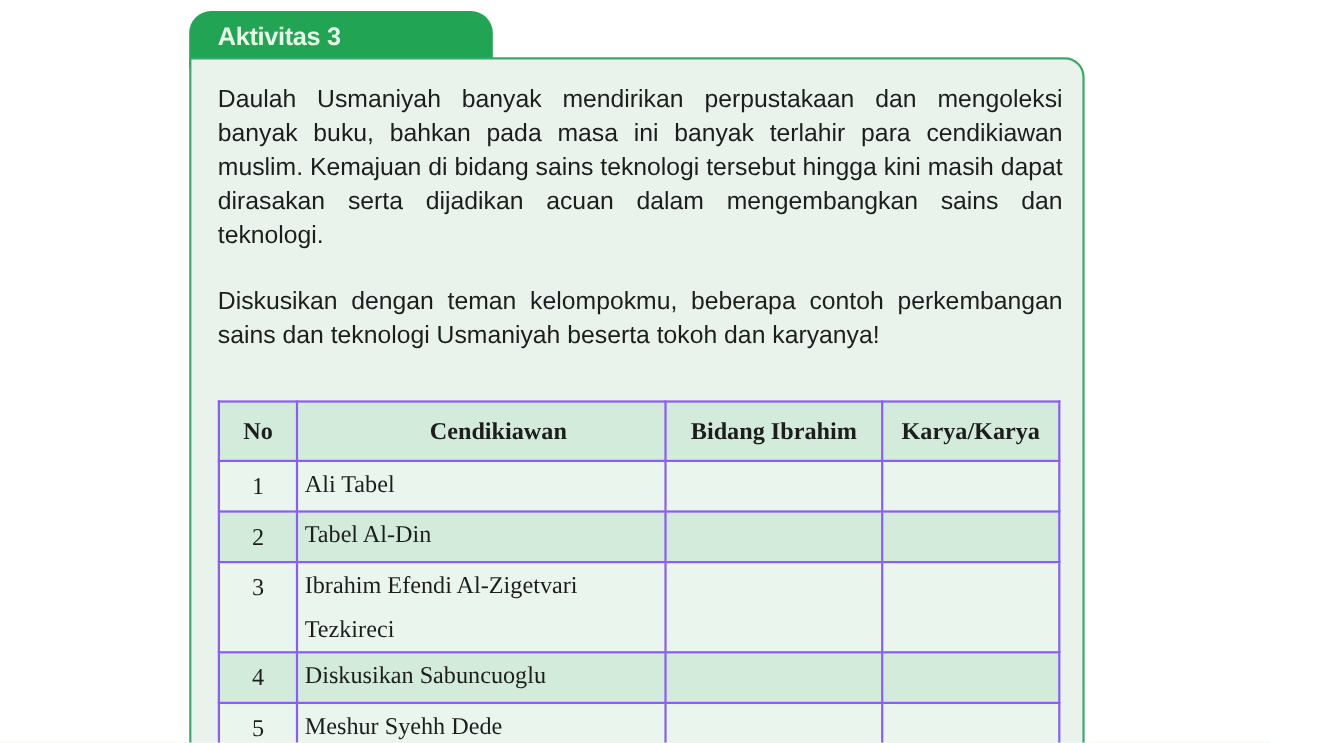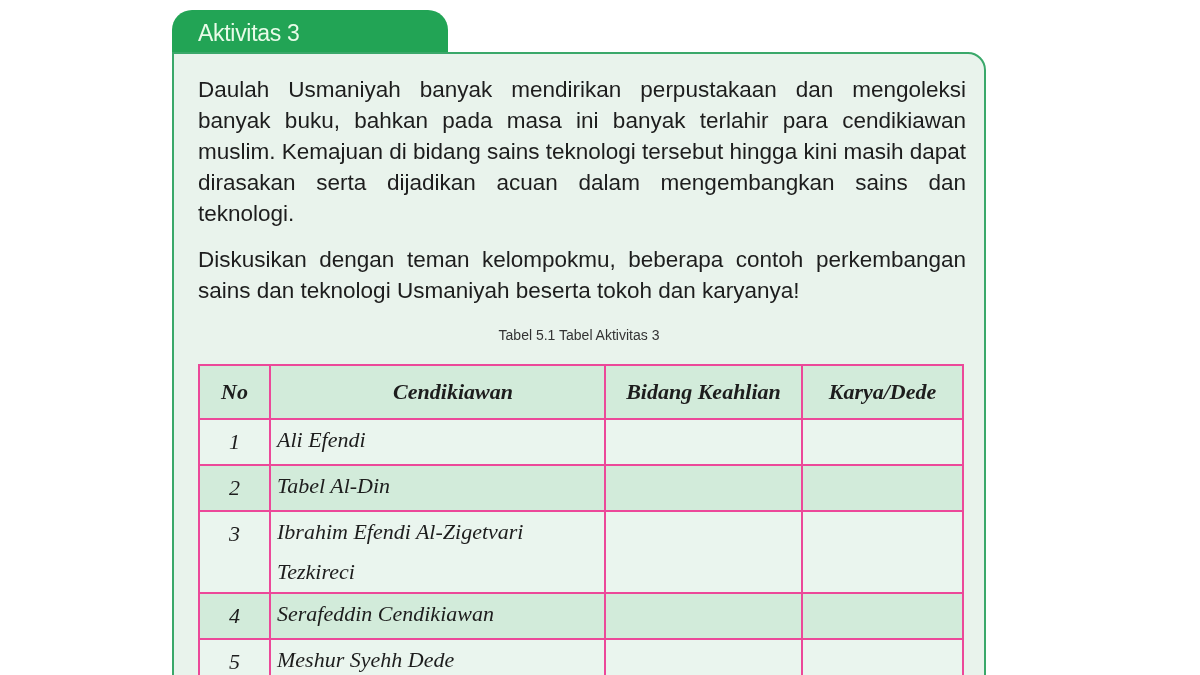--- a/index.html
+++ b/index.html
@@ -11,59 +11,58 @@
     }
     .tab {
       position: absolute; left: 172px; top: 10px;
       width: 276px; height: 52px;
       background: #22a455;
       border-radius: 20px 20px 0 0;
     }
     .tab-label {
       position: absolute; left: 26px; top: 10px;
       font-family: "Liberation Sans", "DejaVu Sans", sans-serif;
-      font-weight: normal; font-size: 23px;
+      font-weight: bold; font-size: 23px;
       color: #e8fbe8;
       letter-spacing: -0.3px;
     }
     .box {
       position: absolute; left: 172px; top: 52px;
       width: 814px; height: 640px;
       background: #e9f3ec;
       border: 2px solid #3aa86a;
       border-radius: 0 18px 0 0;
       box-sizing: border-box;
     }
     .para {
       position: absolute; left: 24px; width: 768px;
       font-family: Liberation Sans, sans-serif;
       font-size: 22.5px; line-height: 31px;
       color: #1d1d1d;
       text-align: justify;
       margin: 0;
     }
     .p1 { top: 20px; }
-    .p2 { top: 190px; }
+    .p2 { top: 204px; }
     .caption {
       position: absolute; left: 0; width: 100%; top: 273px;
       text-align: center;
       font-family: "Liberation Sans", "DejaVu Sans", sans-serif;
       font-size: 14px; color: #333;
     }
     table {
       position: absolute; left: 24px; top: 310px;
       width: 766px;
       border-collapse: collapse;
       font-family: "Liberation Serif", "DejaVu Serif", serif;
       font-size: 22px; color: #1d1d1d;
     }
     th, td {
-      border: 2px solid #ec4899;
+      border: 2px solid #8b5cf6;
       padding: 0 6px;
-      font-style: italic;
     }
     th {
       background: #d2ebda;
       height: 52px;
       font-weight: bold;
       text-align: center;
     }
     td { height: 44px; background: #eaf5ee; }
     tr.shade td { background: #d2ebda; }
     td.no { text-align: center; width: 57px; padding: 0; vertical-align: top; line-height: 44px; }
@@ -75,53 +74,52 @@
 </head>
 <body>
 
 <div class="tab">
   <span class="tab-label">Aktivitas 3</span>
 </div>
 
 <div class="box">
   <p class="para p1">Daulah Usmaniyah banyak mendirikan perpustakaan dan mengoleksi banyak buku, bahkan pada masa ini banyak terlahir para cendikiawan muslim. Kemajuan di bidang sains teknologi tersebut hingga kini masih dapat dirasakan serta dijadikan acuan dalam mengembangkan sains dan teknologi.</p>
   <p class="para p2">Diskusikan dengan teman kelompokmu, beberapa contoh perkembangan sains dan teknologi Usmaniyah beserta tokoh dan karyanya!</p>
-  <div class="caption">Tabel 5.1 Tabel Aktivitas 3</div>
 
   <table>
     <thead>
       <tr>
         <th class="col-no">No</th>
         <th class="col-name">Cendikiawan</th>
-        <th class="col-bidang">Bidang Keahlian</th>
-        <th>Karya/Dede</th>
+        <th class="col-bidang">Bidang Ibrahim</th>
+        <th>Karya/Karya</th>
       </tr>
     </thead>
     <tbody>
       <tr>
         <td class="no">1</td>
-        <td class="name">Ali Efendi</td>
+        <td class="name">Ali Tabel</td>
         <td></td>
         <td></td>
       </tr>
       <tr class="shade">
         <td class="no">2</td>
         <td class="name">Tabel Al-Din</td>
         <td></td>
         <td></td>
       </tr>
       <tr>
         <td class="no">3</td>
         <td class="name" style="width:278px;margin-top:24px;">Ibrahim Efendi Al-Zigetvari Tezkireci</td>
         <td></td>
         <td></td>
       </tr>
       <tr class="shade">
         <td class="no">4</td>
-        <td class="name">Serafeddin Cendikiawan</td>
+        <td class="name">Diskusikan Sabuncuoglu</td>
         <td></td>
         <td></td>
       </tr>
       <tr>
         <td class="no">5</td>
         <td class="name">Meshur Syehh Dede</td>
         <td></td>
         <td></td>
       </tr>
     </tbody>

